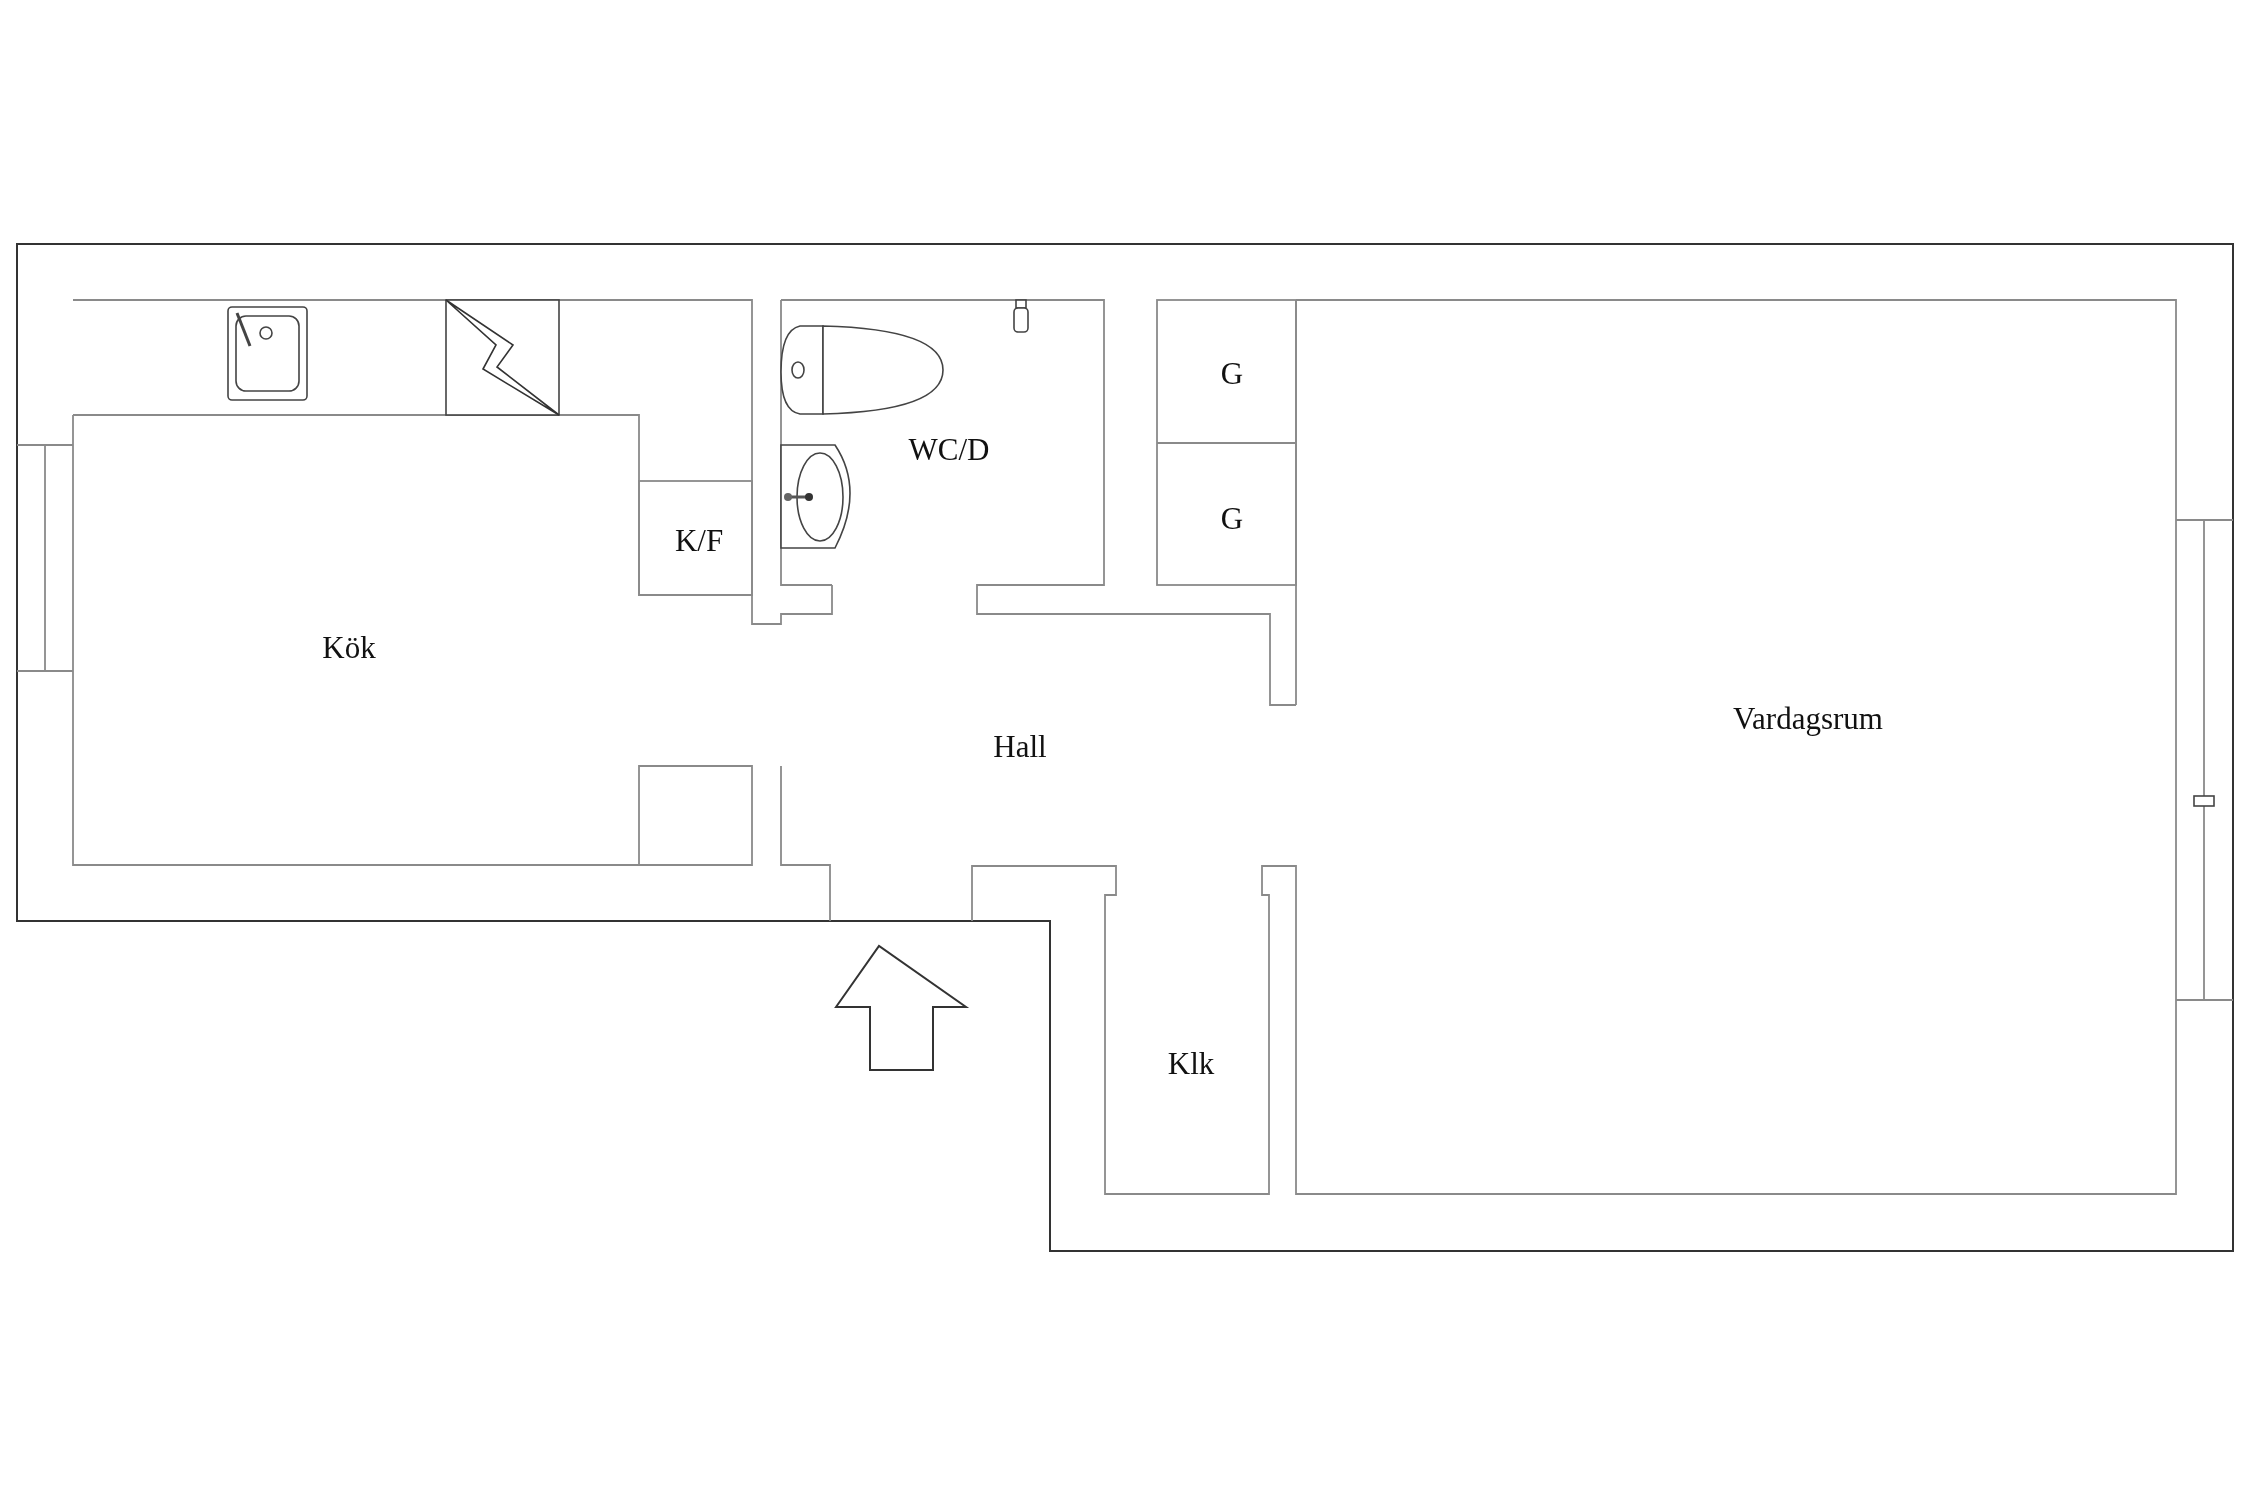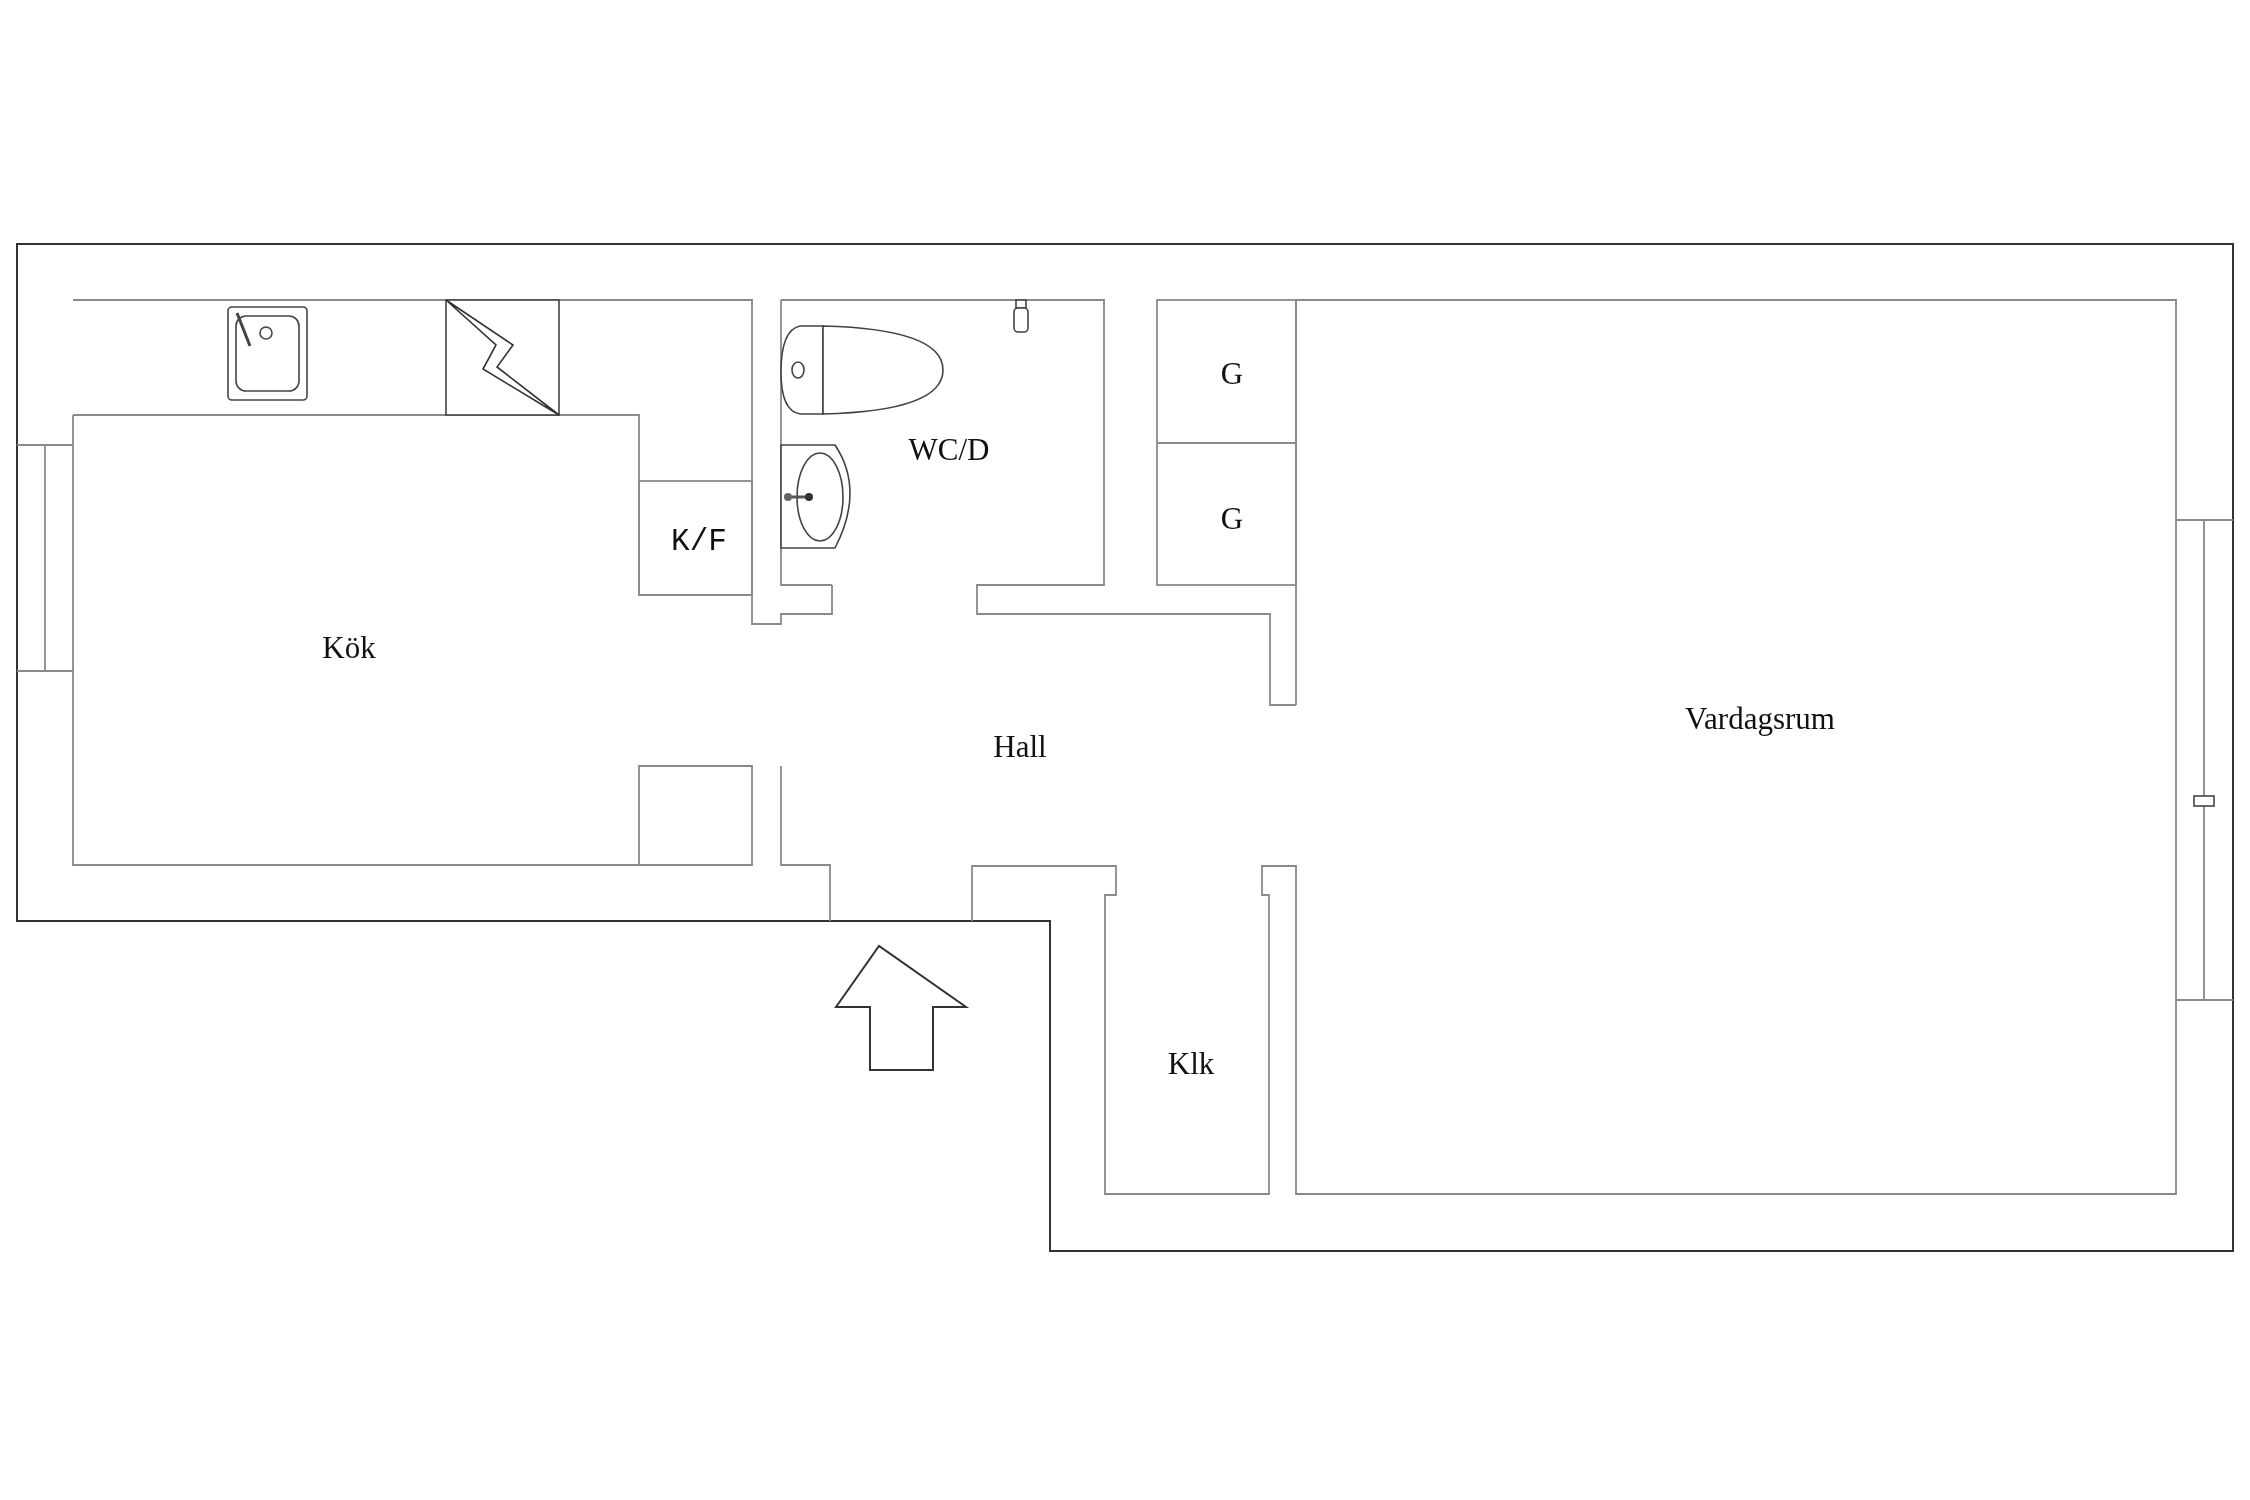--- a/index.html
+++ b/index.html
@@ -75,19 +75,19 @@
     <line class="inner" x1="2176" y1="520" x2="2233" y2="520"></line>
     <line class="inner" x1="2176" y1="1000" x2="2233" y2="1000"></line>
     <line class="inner" x1="2204" y1="520" x2="2204" y2="1000"></line>
     <rect class="fix" x="2194" y="796" width="20" height="10"></rect>
   </g>
 
   <path d="M836 1007 L879 946 L966 1007 L933 1007 L933 1070 L870 1070 L870 1007 Z" fill="#ffffff" stroke="#333" stroke-width="2"></path>
 </svg>
 
 <div class="lbl" style="left:349px;top:648px;">Kök</div>
-<div class="lbl" style="left:699px;top:541px;font-family:Liberation Mono, monospace;">K/F</div>
+<div class="lbl" style="left:699px;top:541px;">K/F</div>
 <div class="lbl" style="left:949px;top:450px;">WC/D</div>
 <div class="lbl" style="left:1232px;top:374px;">G</div>
 <div class="lbl" style="left:1232px;top:519px;">G</div>
 <div class="lbl" style="left:1020px;top:747px;">Hall</div>
-<div class="lbl" style="left:1760px;top:719px;">Vardagsrum</div>
+<div class="lbl" style="left:1808px;top:719px;">Vardagsrum</div>
 <div class="lbl" style="left:1191px;top:1064px;">Klk</div>
 
 </body></html>

